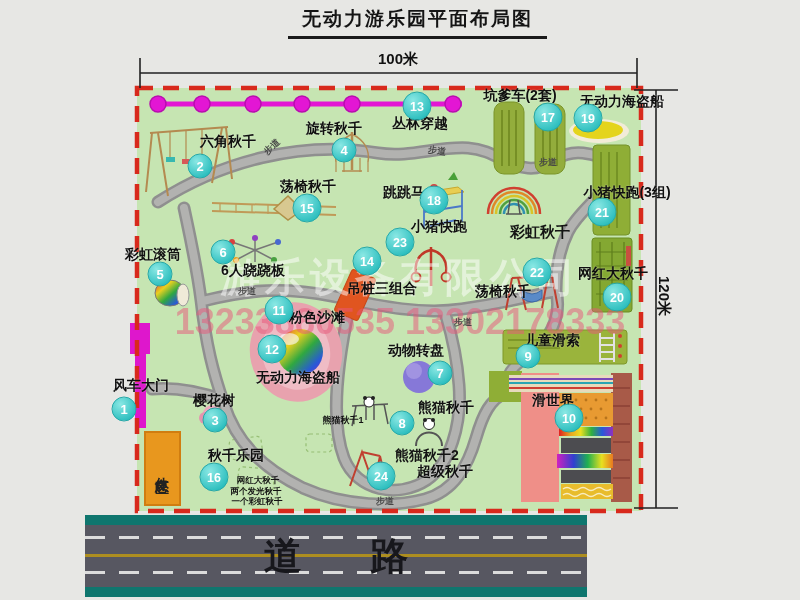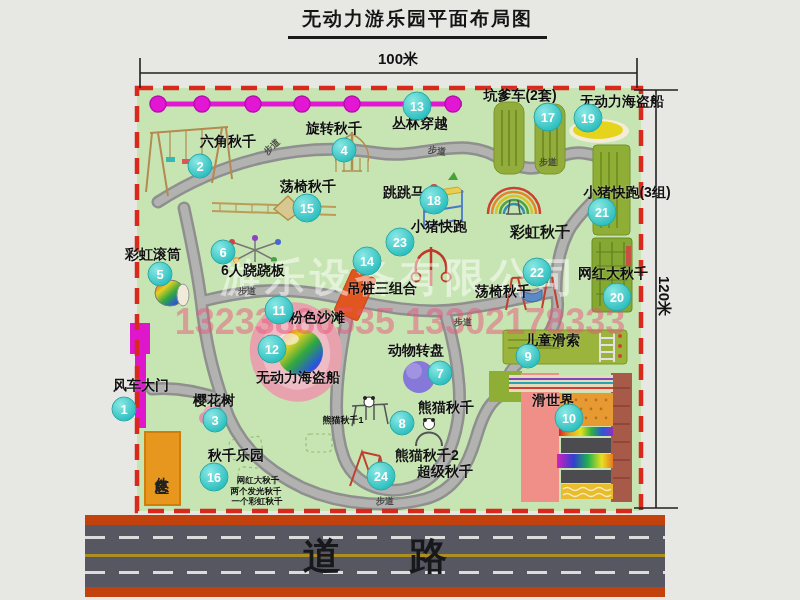--- a/index.html
+++ b/index.html
@@ -23,21 +23,21 @@
   .mknum{position:absolute;transform:translate(-50%,-50%);width:23px;height:23px;border-radius:50%;
        background:radial-gradient(circle at 35% 30%,#8ae8e4,#2ebfbf 75%);border:1px solid #25a8a8;
        color:#fff;font-size:13px;font-weight:bold;display:flex;align-items:center;justify-content:center;}
   .mknum.w2{width:27px;height:27px;font-size:12.5px;}
   .sub{position:absolute;transform:translate(-50%,-50%);font-weight:bold;color:#141414;white-space:nowrap;margin-top:8px;}
   .pathlbl{position:absolute;transform:translate(-50%,-50%);color:#474747;font-size:9px;
        font-weight:bold;white-space:nowrap;}
   .rest{position:absolute;left:144px;top:431px;width:33px;height:71px;background:#e8971e;
        border:2px solid #d07d10;display:flex;align-items:center;justify-content:center;z-index:8;
        writing-mode:vertical-rl;text-orientation:upright;font-weight:bold;font-size:14px;color:#222;letter-spacing:2px;}
-  .road{position:absolute;left:85px;top:515px;width:580px;height:82px;background:#c2410c;z-index:6;}
+  .road{position:absolute;left:85px;top:515px;width:502px;height:82px;background:#0f766e;z-index:6;}
   .road-inner{position:absolute;left:0;top:10px;width:100%;height:62px;background:#575761;}
   .dashline{position:absolute;left:0;width:100%;height:3px;
        background:repeating-linear-gradient(90deg,#dcdcdc 0 20px,transparent 20px 34px);}
   .d1{top:11px;} .d2{top:46px;}
   .yellowline{position:absolute;top:29px;left:0;width:100%;height:3px;background:#ad8e20;}
   .road-label{position:absolute;width:100%;top:50%;transform:translateY(-50%);text-align:center;
        font-size:38px;font-weight:bold;color:#17171c;word-spacing:58px;line-height:1;z-index:2;}
 </style>
 </head>
 <body>

